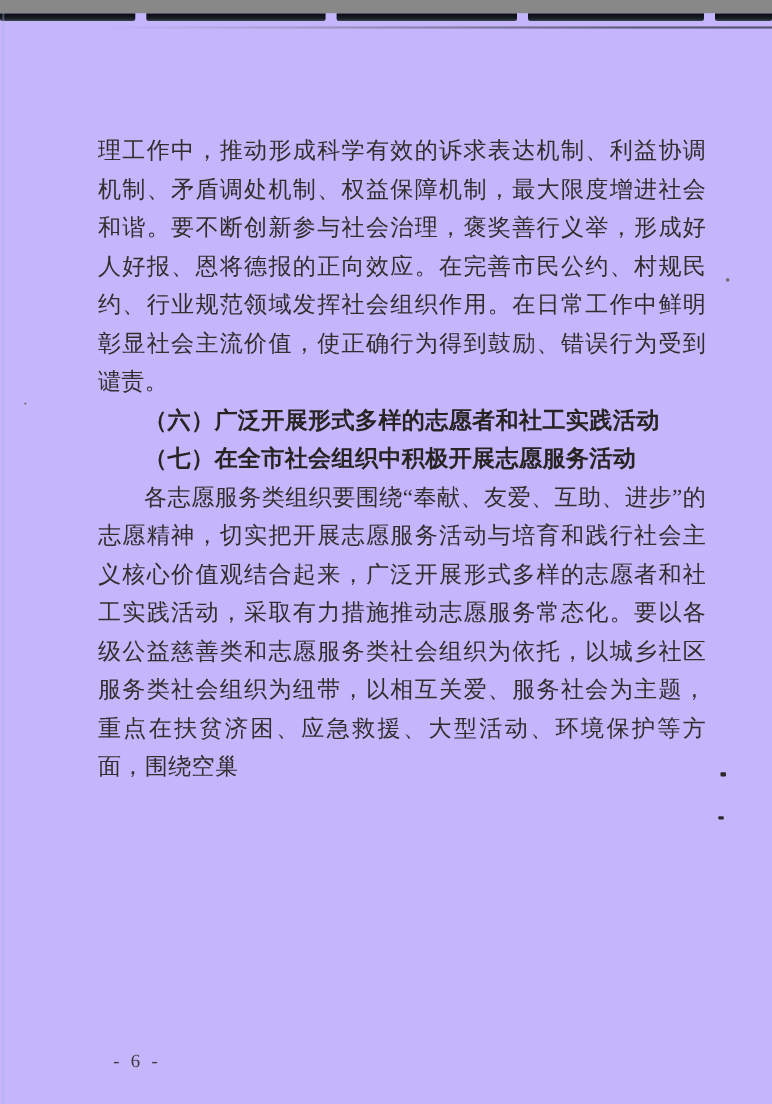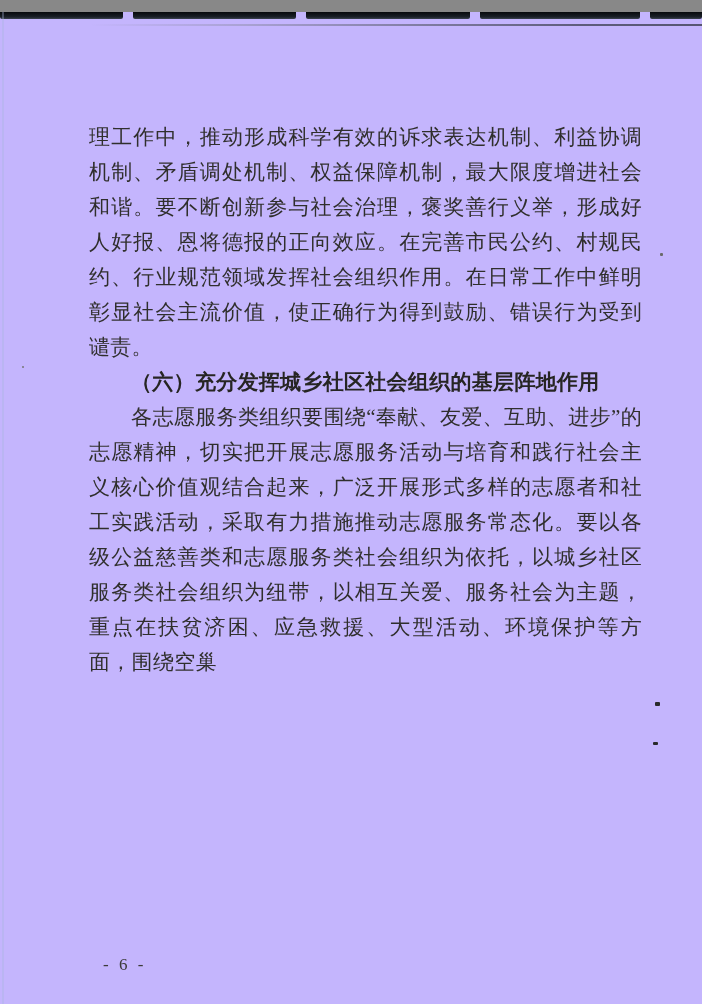--- a/index.html
+++ b/index.html
@@ -90,21 +90,22 @@
     <div class="top-bar-seg seg3"></div>
     <div class="top-bar-seg seg4"></div>
     <div class="top-bar-seg seg5"></div>
     <div class="top-faint-line"></div>
   </div>
 
   <div class="left-faint-line"></div>
 
   <div class="text-area">
     <p>理工作中，推动形成科学有效的诉求表达机制、利益协调机制、矛盾调处机制、权益保障机制，最大限度增进社会和谐。要不断创新参与社会治理，褒奖善行义举，形成好人好报、恩将德报的正向效应。在完善市民公约、村规民约、行业规范领域发挥社会组织作用。在日常工作中鲜明彰显社会主流价值，使正确行为得到鼓励、错误行为受到谴责。</p>
-    <p class="heading">（六）充分发挥城乡社区社会组织的基层阵地作用</p>
+    <p class="heading">（六）广泛开展形式多样的志愿者和社工实践活动</p>
+    <p class="heading">（七）在全市社会组织中积极开展志愿服务活动</p>
     <p class="indent">各志愿服务类组织要围绕“奉献、友爱、互助、进步”的志愿精神，切实把开展志愿服务活动与培育和践行社会主义核心价值观结合起来，广泛开展形式多样的志愿者和社工实践活动，采取有力措施推动志愿服务常态化。要以各级公益慈善类和志愿服务类社会组织为依托，以城乡社区服务类社会组织为纽带，以相互关爱、服务社会为主题，重点在扶贫济困、应急救援、大型活动、环境保护等方面，围绕空巢</p>
   </div>
 
   <div class="page-number">- 6 -</div>
 
   <div class="speck speck-a"></div>
   <div class="speck speck-b"></div>
   <div class="speck speck-c"></div>
   <div class="speck speck-d"></div>
 

